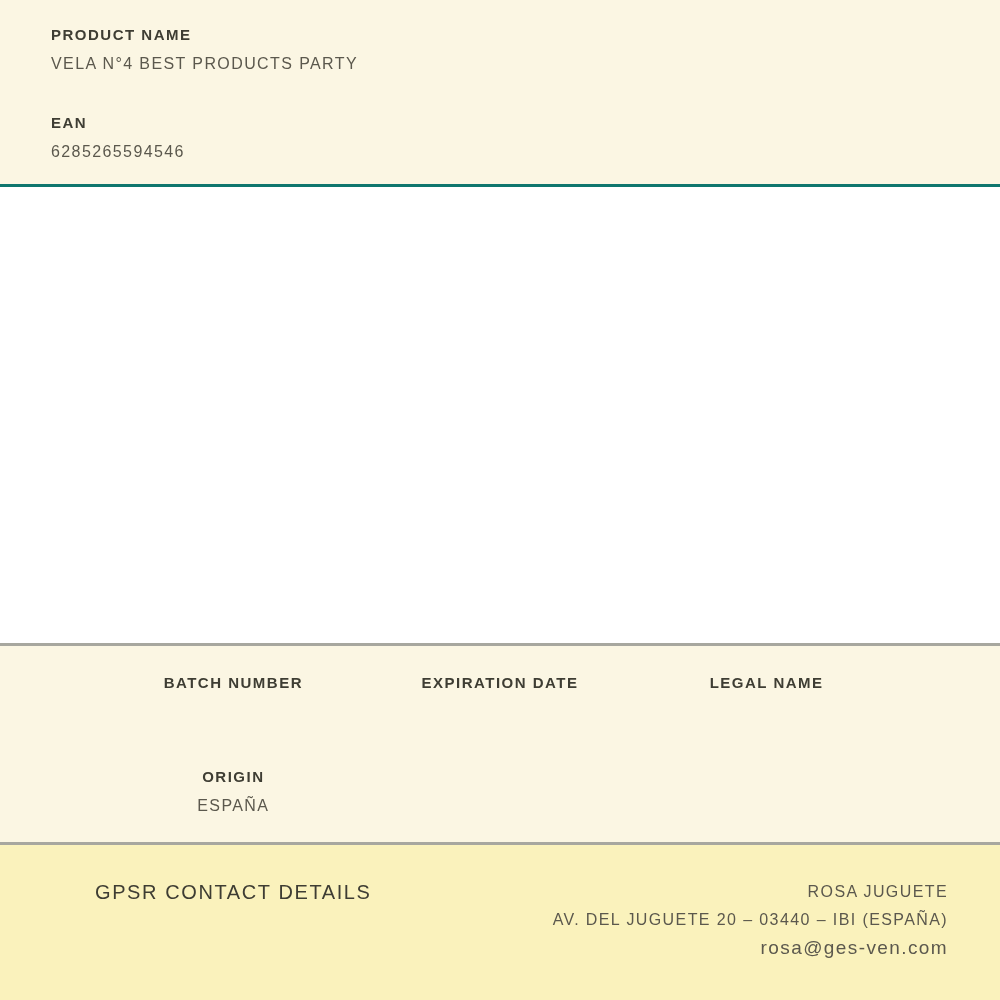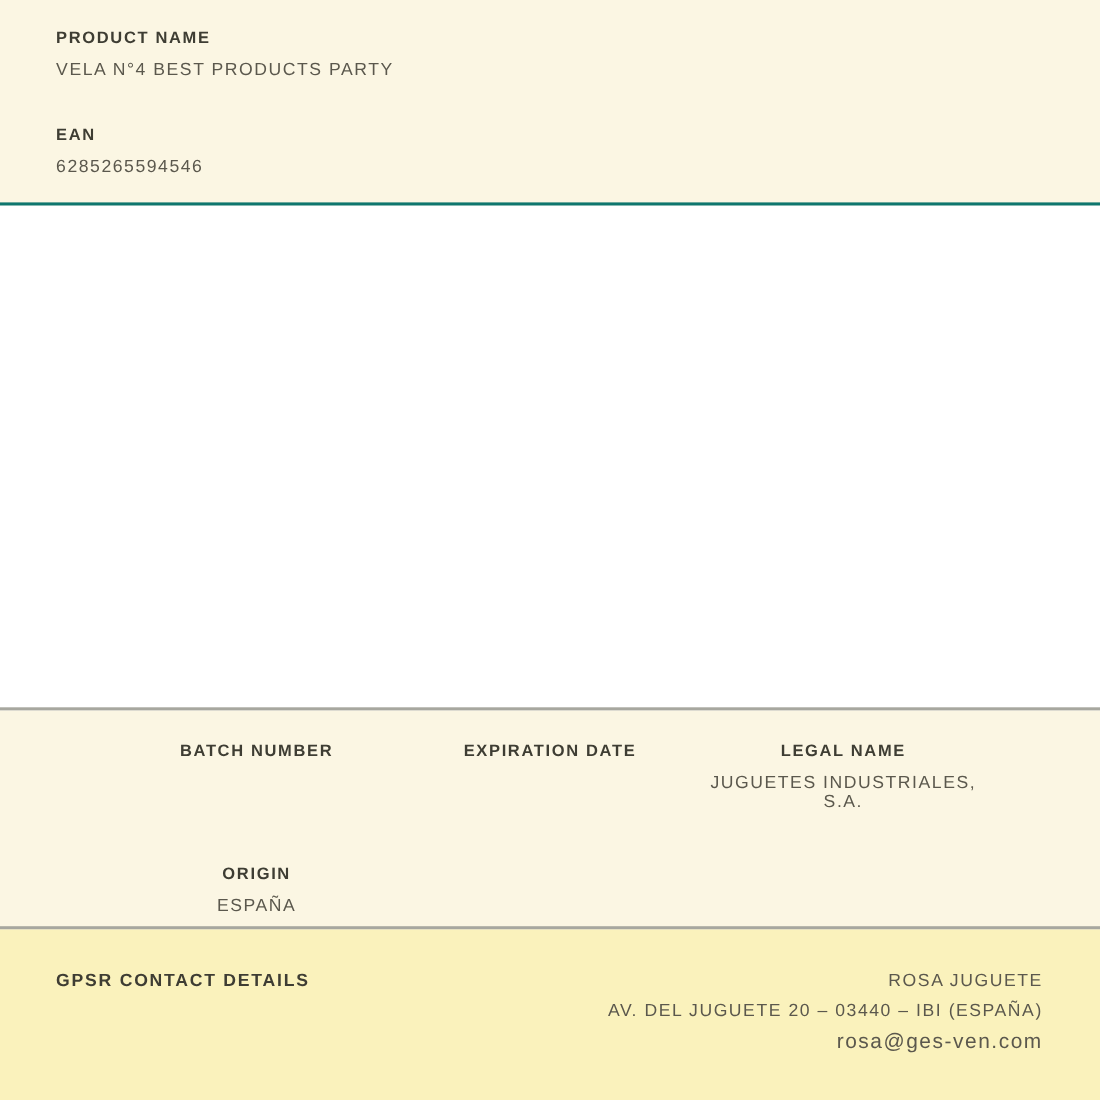--- a/index.html
+++ b/index.html
@@ -62,25 +62,26 @@
     line-height: 18px;
     font-weight: normal;
     color: #5b584d;
     letter-spacing: 1.4px;
     margin-top: 12px;
     min-height: 18px;
   }
   .field + .field { margin-top: 41px; }
 
   .gpsr-title {
-    font-size: 16px;
+    font-size: 20px;
     line-height: 20px;
-    font-weight: bold;
+    font-weight: normal;
     color: #3e3d33;
     letter-spacing: 1.6px;
+    margin-left: 44px;
   }
   .contact-block {
     text-align: right;
     color: #5b584d;
     letter-spacing: 1.4px;
     font-size: 16px;
     line-height: 28px;
     margin-top: -4px;
   }
   .contact-email { font-size: 19px; }
@@ -108,21 +109,20 @@
       <div class="field-cell">
         <div class="field-label">BATCH NUMBER</div>
         <div class="field-value"></div>
       </div>
       <div class="field-cell">
         <div class="field-label">EXPIRATION DATE</div>
         <div class="field-value"></div>
       </div>
       <div class="field-cell">
         <div class="field-label">LEGAL NAME</div>
-        <div class="field-value">JUGUETES INDUSTRIALES, S.A.</div>
       </div>
       <div class="field-cell">
         <div class="field-label">ORIGIN</div>
         <div class="field-value">ESPAÑA</div>
       </div>
     </div>
   </div>
 
   <div class="sec sec-gpsr">
     <div class="gpsr-title">GPSR CONTACT DETAILS</div>

